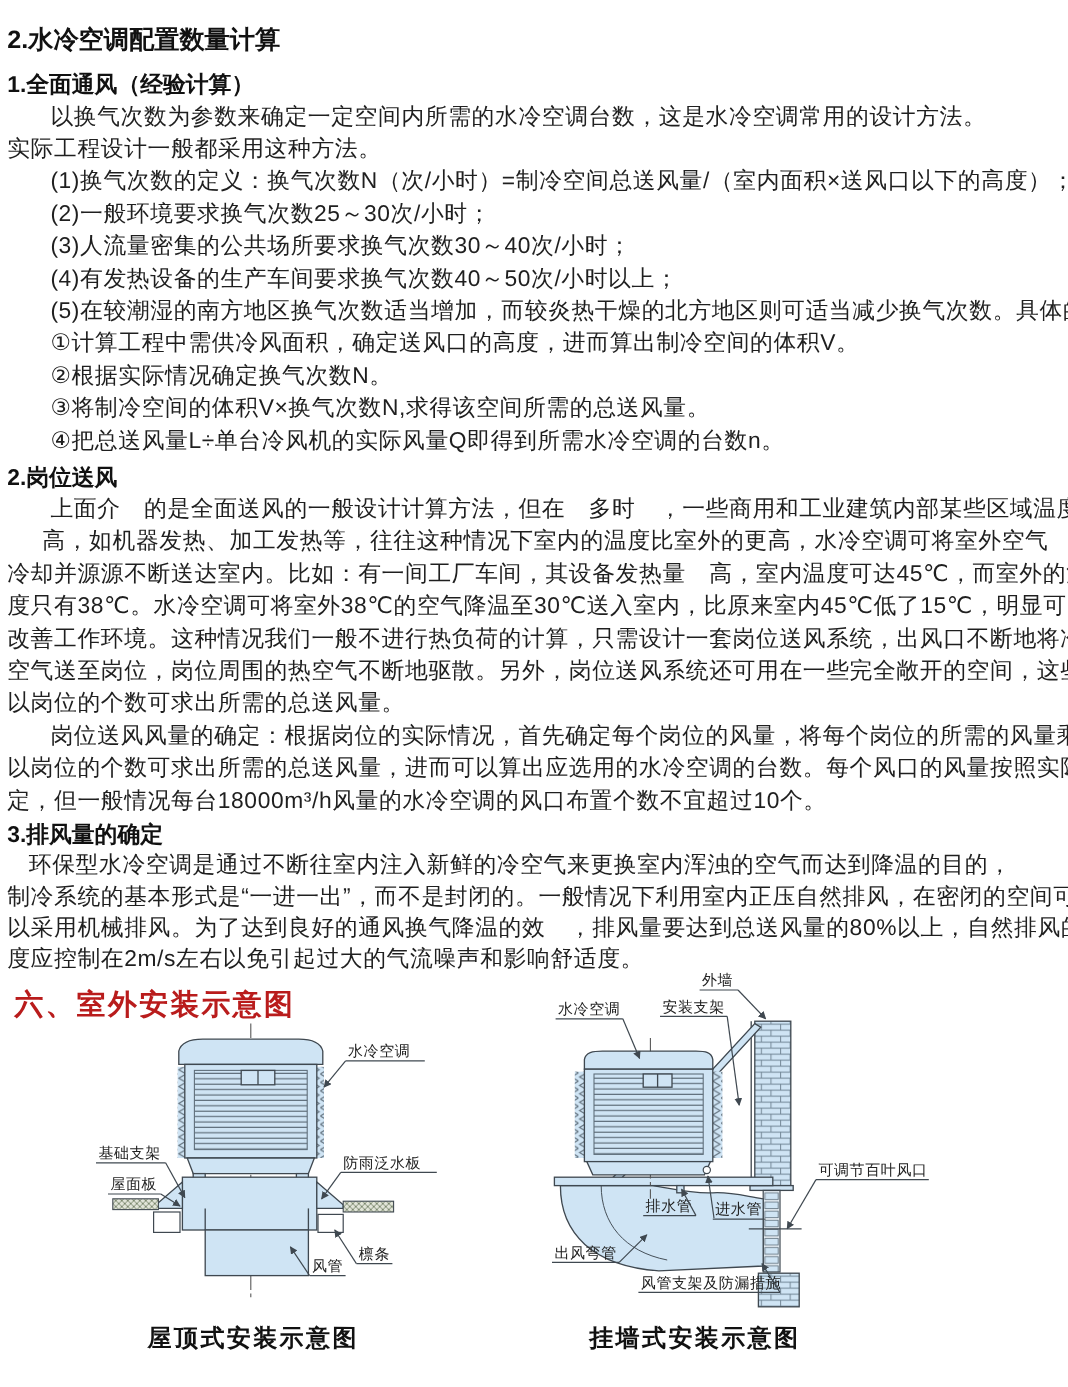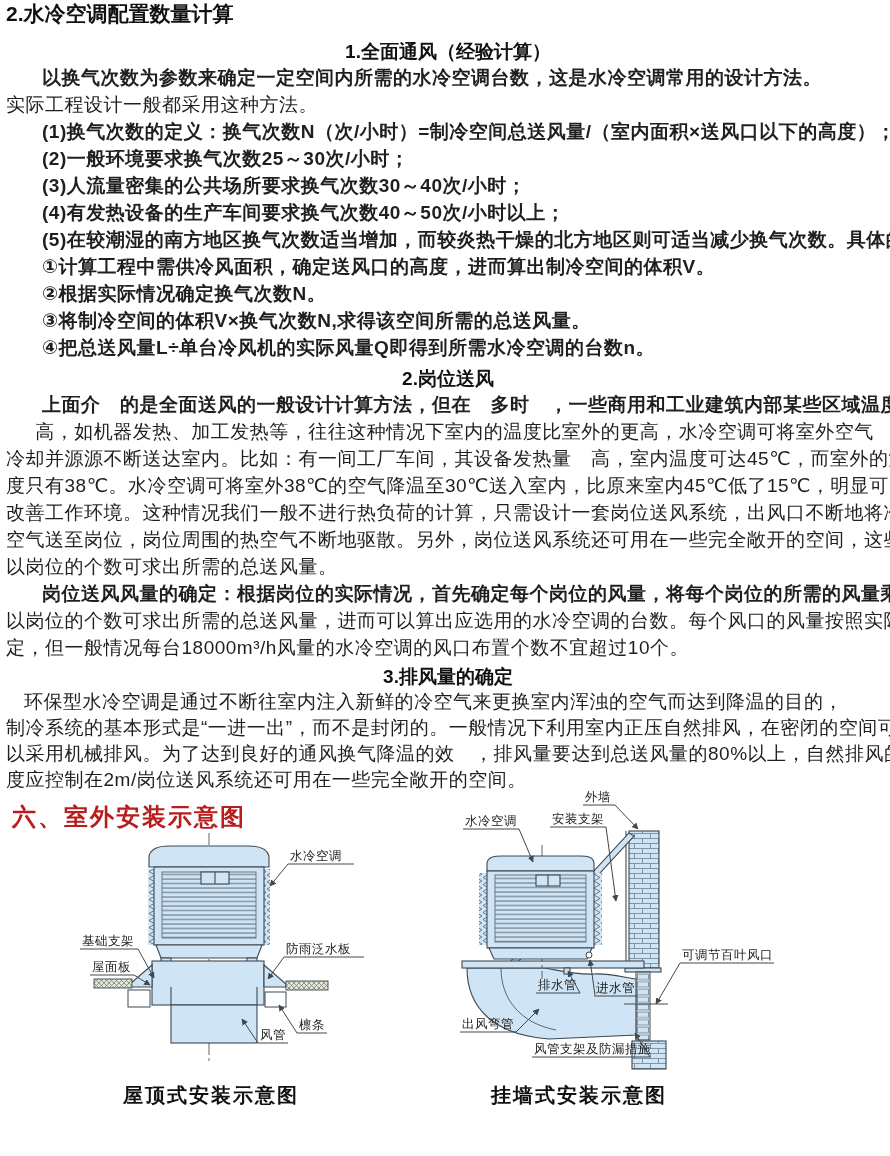--- a/index.html
+++ b/index.html
@@ -1,26 +1,26 @@
 <!DOCTYPE html>
 <html><head>
 <meta charset="utf-8">
 <style>
   html,body{margin:0;padding:0;background:#ffffff;}
   body{width:890px;height:1156px;overflow:hidden;position:relative;
        font-family:"Liberation Sans","DejaVu Sans",sans-serif;color:#1f1f1f;}
-  .doc{padding:0 0 0 6px;}
+  .doc{padding:20px 0 0 6px;}
   h1.title{font-size:21px;line-height:28px;font-weight:bold;margin:0;color:#111;}
-  h2.sec{font-size:19px;line-height:24px;font-weight:bold;margin:12px 0 0 0;color:#111;text-align:center;}
+  h2.sec{font-size:19px;line-height:24px;font-weight:bold;margin:12px 0 0 0;color:#111;}
   h2.sec2{margin-top:6px;}
   h2.sec3{margin-top:4px;}
   .para{margin:0;}
   .ln{font-size:19px;line-height:27px;white-space:pre;letter-spacing:0.5px;}
   .s3 .ln{line-height:26px;}
-  .ind{padding-left:36px;font-weight:bold;}
+  .ind{padding-left:36px;}
   .ind1{padding-left:18px;}
   .inds{padding-left:13px;text-align:center;}
   .figures{position:relative;height:328px;}
   .blue-heading{position:absolute;left:6px;top:8px;margin:0;font-size:24px;
                 font-weight:bold;color:#b91c1c;letter-spacing:2px;}
   svg{position:absolute;overflow:visible;}
   svg text{font-family:"Liberation Sans","DejaVu Sans",sans-serif;fill:#222;}
   text.lbl{font-size:12.5px;letter-spacing:0.5px;}
   text.cap{font-size:20px;font-weight:bold;fill:#111;letter-spacing:2px;}
   .ldr{stroke:#3f4850;stroke-width:1;fill:none;}
@@ -62,21 +62,21 @@
     <div class="ln ind">岗位送风风量的确定：根据岗位的实际情况，首先确定每个岗位的风量，将每个岗位的所需的风量乘</div>
     <div class="ln">以岗位的个数可求出所需的总送风量，进而可以算出应选用的水冷空调的台数。每个风口的风量按照实际而</div>
     <div class="ln">定，但一般情况每台18000m³/h风量的水冷空调的风口布置个数不宜超过10个。</div>
   </div>
 
   <h2 class="sec sec3">3.排风量的确定</h2>
   <div class="para s3">
     <div class="ln ind1">环保型水冷空调是通过不断往室内注入新鲜的冷空气来更换室内浑浊的空气而达到降温的目的，</div>
     <div class="ln">制冷系统的基本形式是“一进一出”，而不是封闭的。一般情况下利用室内正压自然排风，在密闭的空间可</div>
     <div class="ln">以采用机械排风。为了达到良好的通风换气降温的效　，排风量要达到总送风量的80%以上，自然排风的速</div>
-    <div class="ln">度应控制在2m/岗位送风系统还可用在一些完全敞开的空间。</div>
+    <div class="ln">度应控制在2m/s左右以免引起过大的气流噪声和影响舒适度。</div>
   </div>
 
   <div class="figures">
     <h2 class="blue-heading">六、室外安装示意图</h2>
 
     <svg style="left:58px;top:40px;" width="340" height="292" viewBox="0 0 340 292">
       <defs>
         <marker id="arr" viewBox="0 0 10 10" refX="9" refY="5" markerWidth="6.5" markerHeight="6.5" orient="auto-start-reverse">
           <path d="M0,0 L10,5 L0,10 z" fill="#3f4850"></path>
         </marker>

